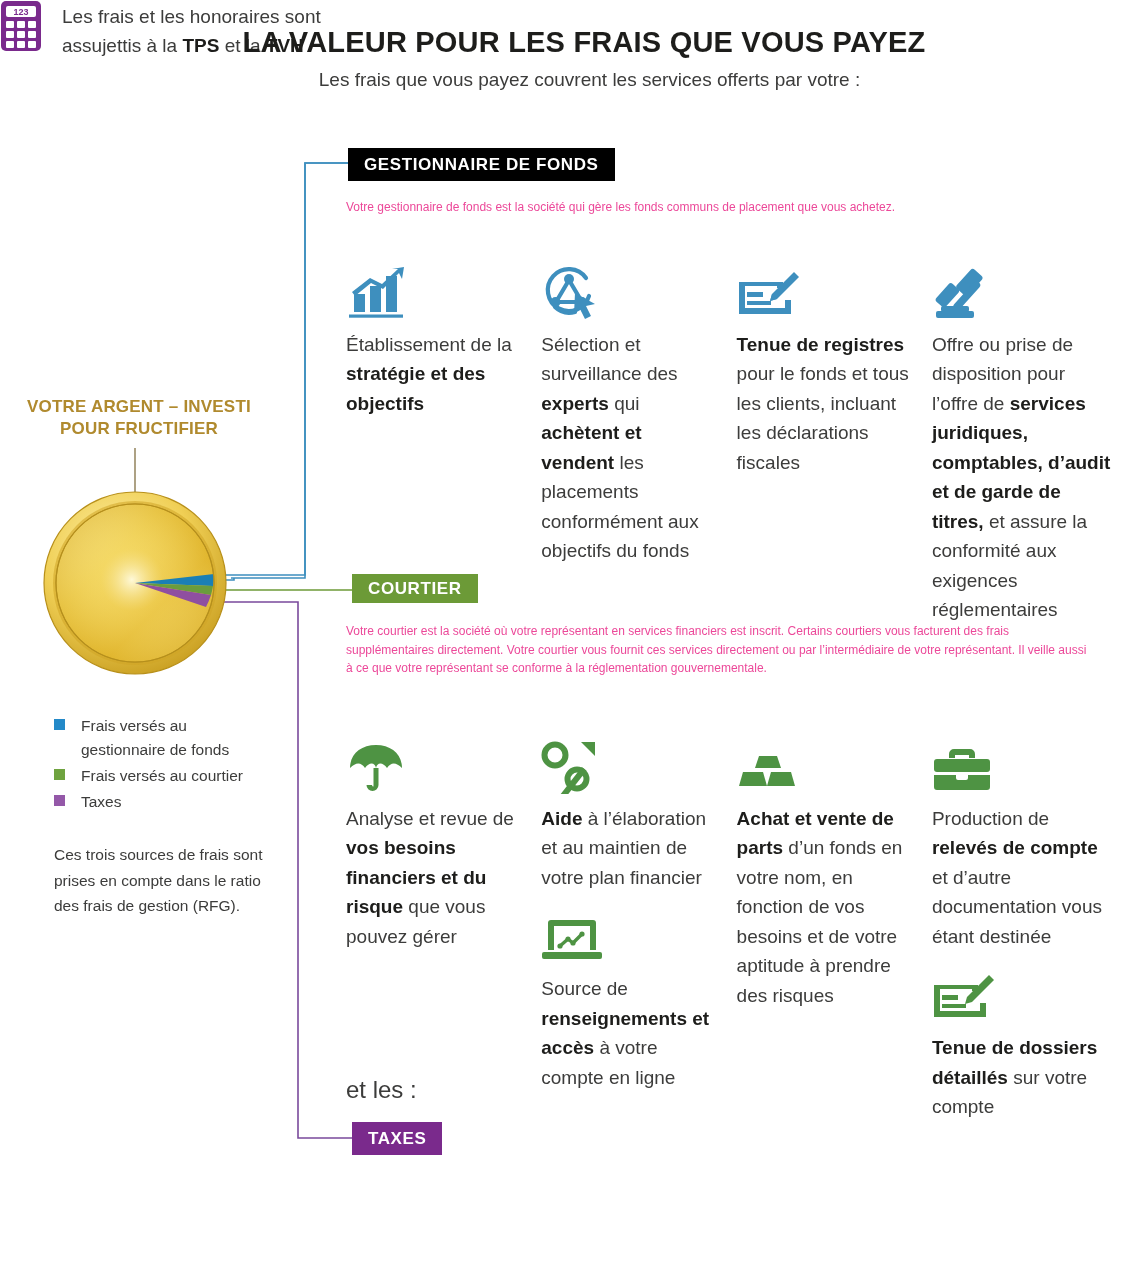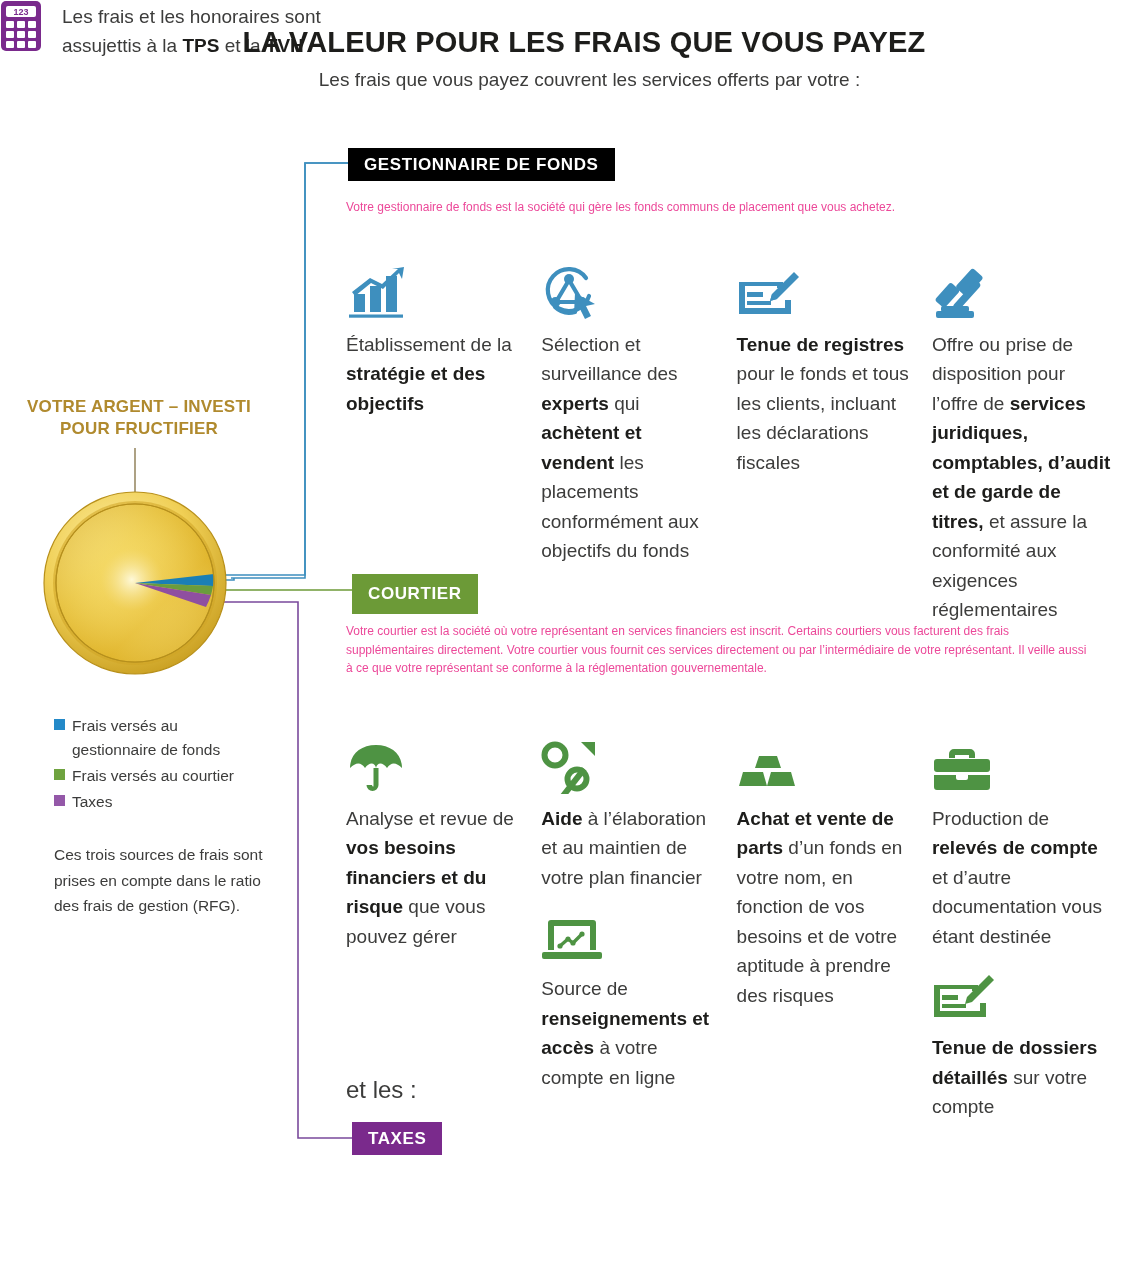--- a/index.html
+++ b/index.html
@@ -21,36 +21,36 @@
   }
   #page-subtitle { font-size:19px; color:#3c3c3b; margin:0; padding-left:41px; }
 
   
   .chip {
     position:absolute; color:#fff; font-weight:bold;
     letter-spacing:.6px; display:flex; align-items:center;
     padding:0 16px; font-size:17px;
   }
   #chip-gestionnaire { left:348px; top:148px; height:33px; background:#000000; }
-  #chip-courtier     { left:352px; top:574px; height:40px; background:#6c9a37;text-align:right; }
+  #chip-courtier     { left:352px; top:574px; height:29px; background:#6c9a37;text-align:right; }
   #chip-taxes        { left:352px; top:1122px; height:33px; background:#7a2a8c; }
 
   
   #connectors { position:absolute; left:0; top:0; width:1138px; height:1266px; pointer-events:none; }
 
   
   #money-label {
     position:absolute; left:8px; top:396px; width:262px;
     text-align:center; font-size:17px; font-weight:bold;
     color:#b08a2e; line-height:1.28; letter-spacing:.2px;
   }
   #coin-wrap { position:absolute; left:40px; top:488px; width:190px; height:190px; }
 
   #legend { position:absolute; left:54px; top:714px; width:210px; font-size:15.5px; line-height:1.55; }
-  .legend-row { display:flex; align-items:flex-start; gap:7px; margin-bottom:2px; }
+  .legend-row { display:flex; align-items:flex-start; gap:16px; margin-bottom:2px; }
   .legend-sw { width:11px; height:11px; flex:0 0 11px; margin-top:5px; }
   .legend-txt { color:#3c3c3b; }
   #legend-note { position:absolute; left:54px; top:842px; width:215px; font-size:15.5px; line-height:1.65; color:#3c3c3b; }
 
   
   .section-intro { position:absolute; font-size:12px; line-height:1.56; color:#ec4899; }
   #intro-gestionnaire { left:346px; top:198px; width:730px; }
   #intro-courtier     { left:346px; top:622px; width:745px; }
 
   

